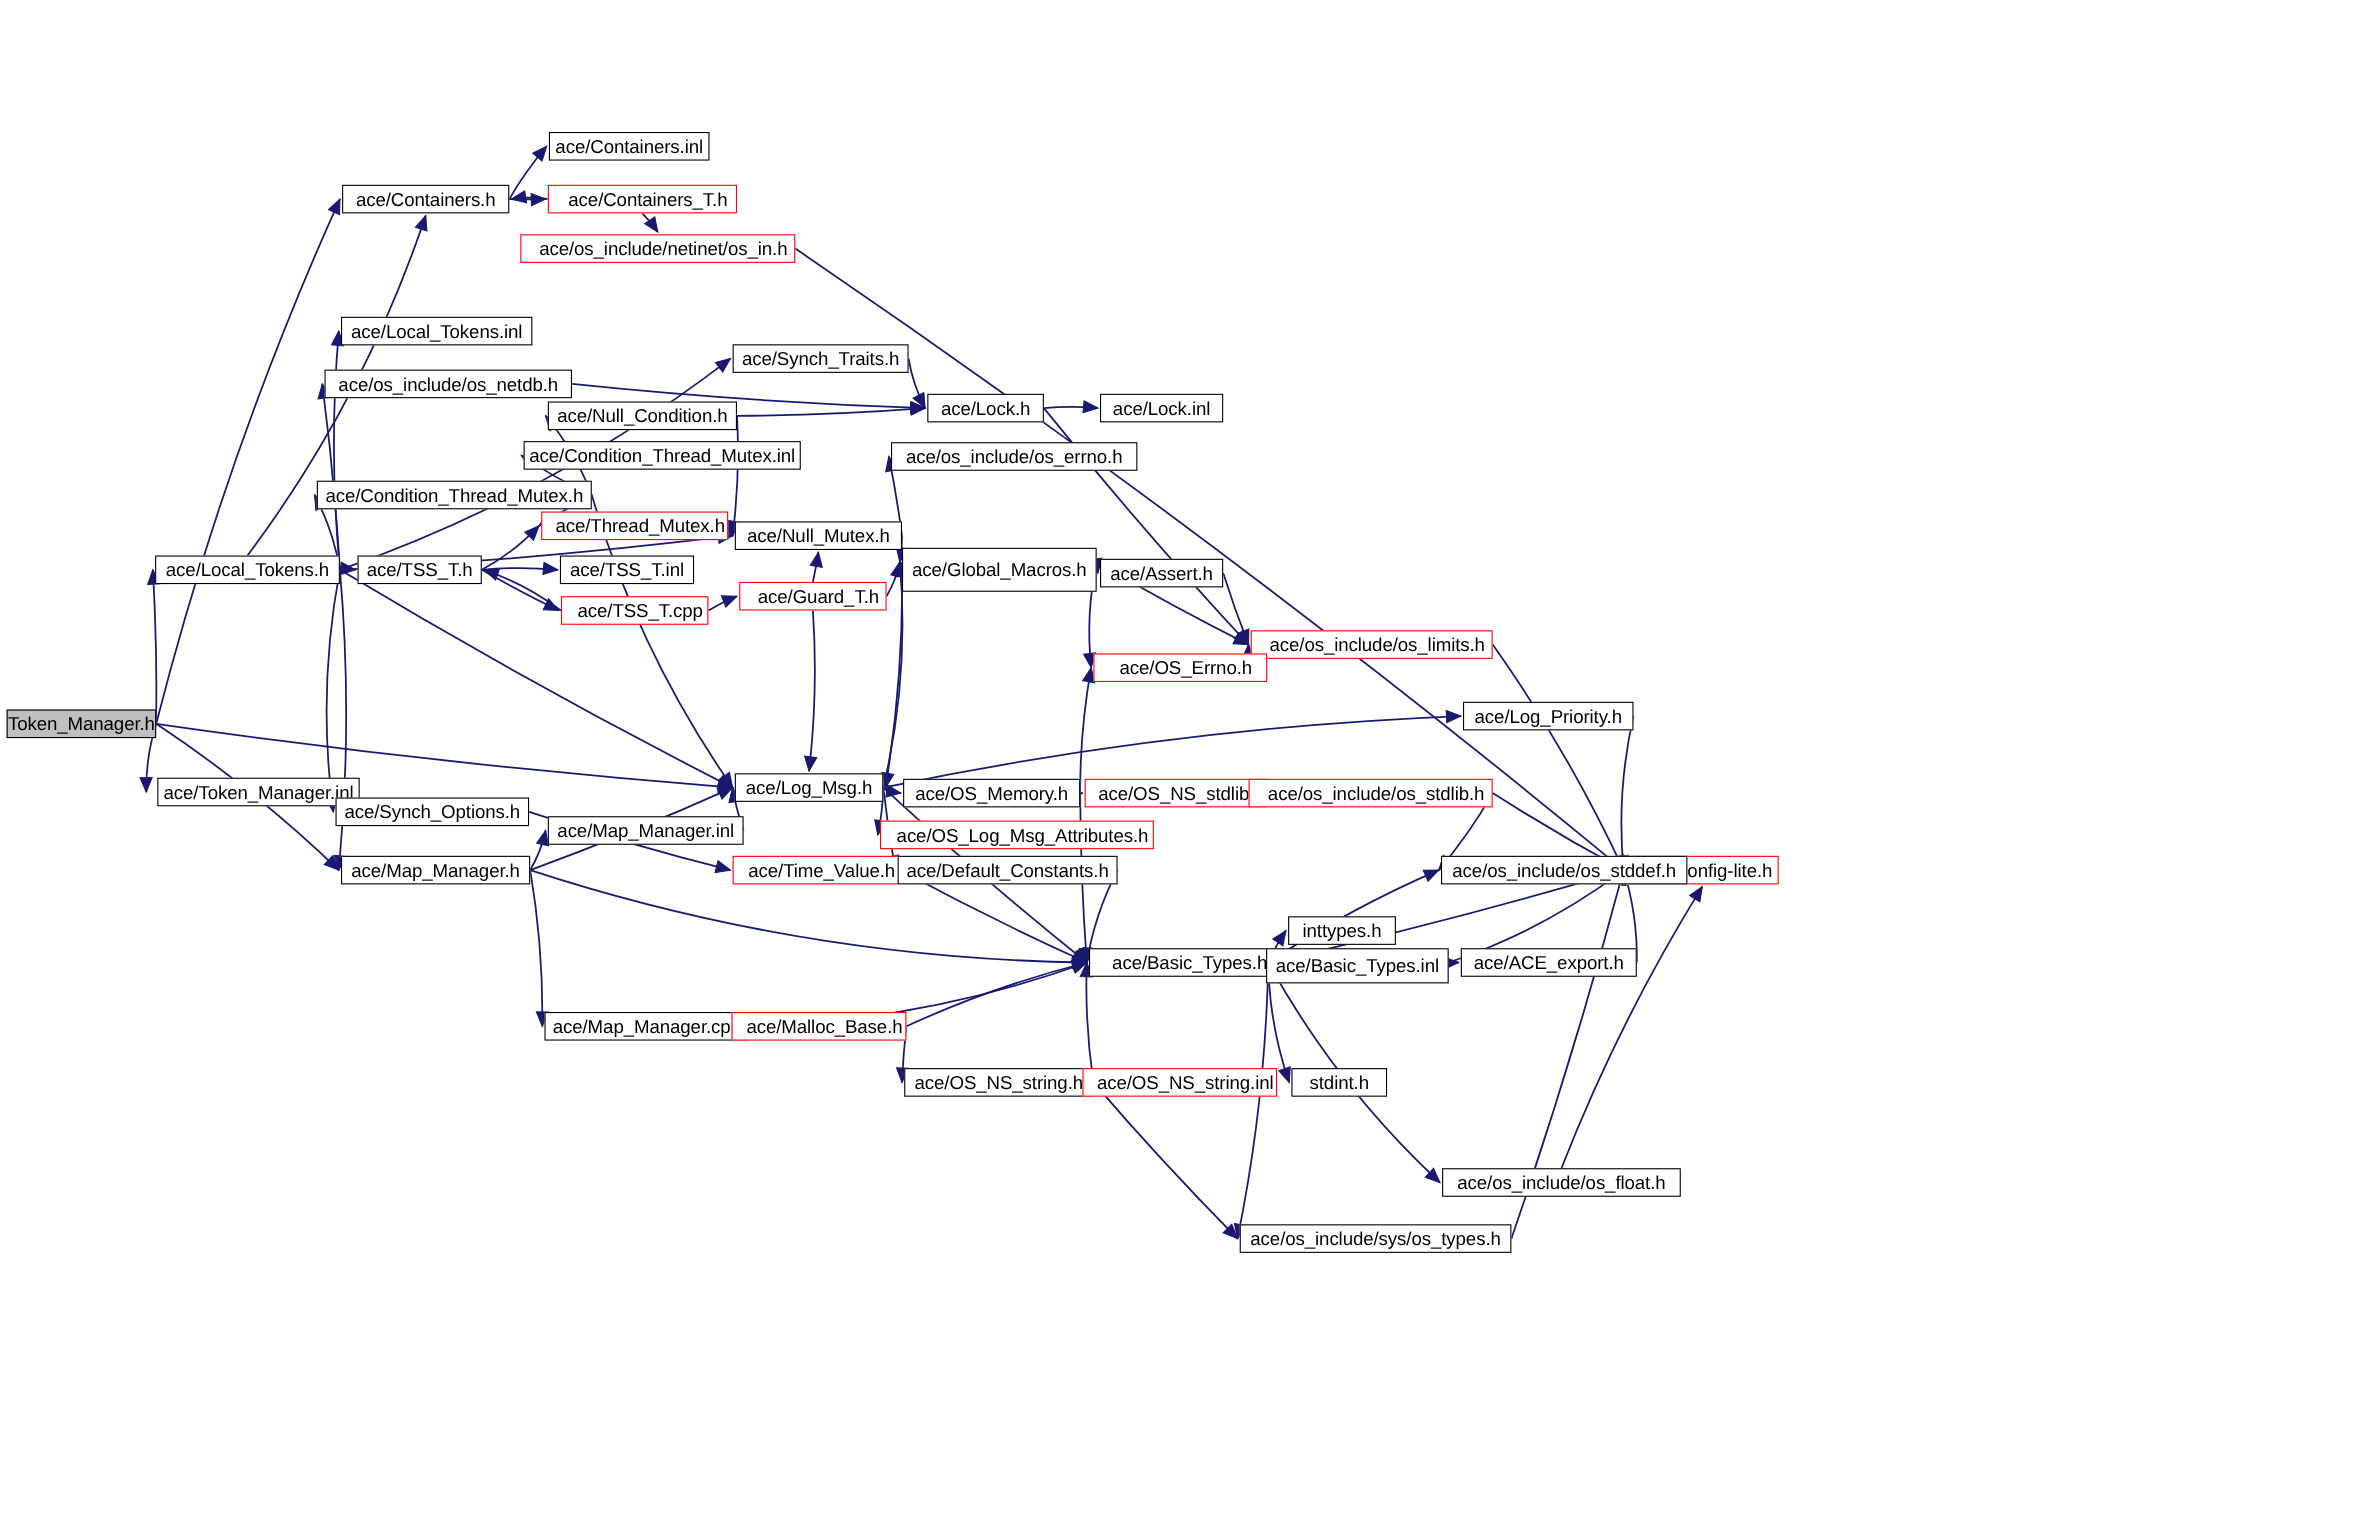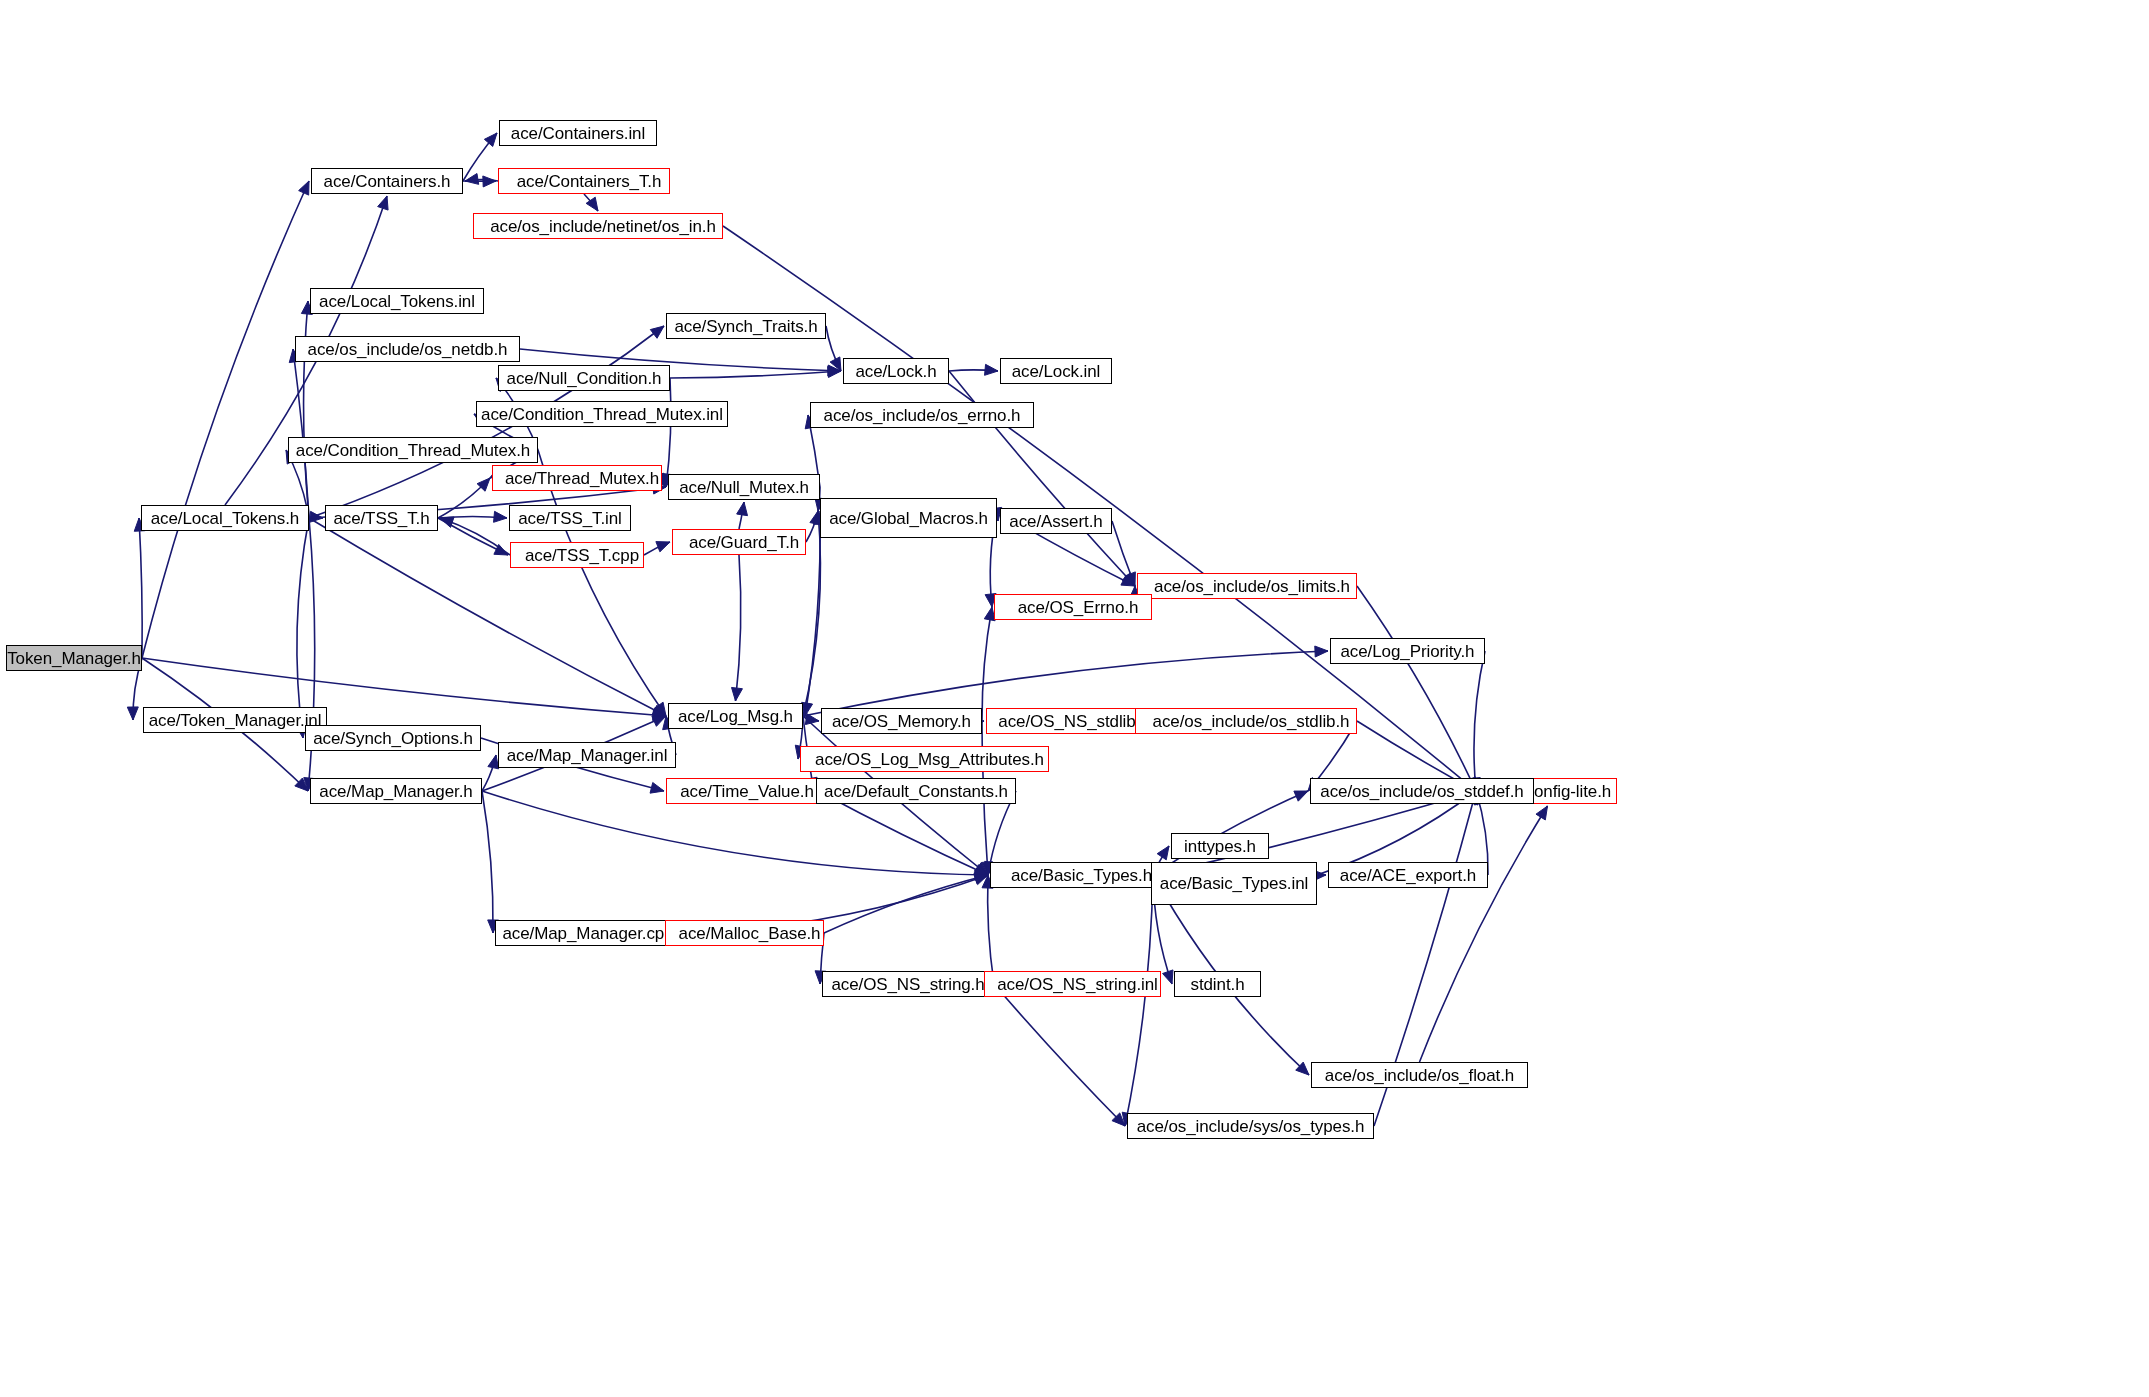--- a/index.html
+++ b/index.html
@@ -239,21 +239,21 @@
       <polygon class="edge-head" points="1476,791 1462.3073792780676,794.4295973182444 1468.9263803831411,803.2153143846562"></polygon>
       <path class="edge-path" d="M723,226 Q1112.7637558085958,490.8228174798714 1476,791"></path>
       <polygon class="edge-head" points="1476,791 1469.4826488628837,778.479052186215 1462.4753926843355,786.9583423008531"></polygon>
       <path class="edge-path" d="M824,933 Q821.1075,958.43 820,984"></path>
       <polygon class="edge-head" points="820,984 826.0573831083136,971.2501721627656 815.0676864519648,970.7741811949555"></polygon>
     </svg>
   <div id="node-layer">
       <div class="gnode current" style="left: 6px; top: 645px; width: 136px; height: 26px;">
         <span class="gnode-label">Token_Manager.h</span>
       </div>
-      <div class="gnode" style="left: 499px; top: 120px; width: 158px; height: 26px;">
+      <div class="gnode" style="left: 499px; top: 120px; width: 146px; height: 26px;">
         <span class="gnode-label">ace/Containers.inl</span>
       </div>
       <div class="gnode" style="left: 311px; top: 168px; width: 152px; height: 26px;">
         <span class="gnode-label">ace/Containers.h</span>
       </div>
       <div class="gnode red" style="left: 498px; top: 168px; width: 172px; height: 26px;">
         <span class="gnode-label">ace/Containers_T.h</span>
       </div>
       <div class="gnode red" style="left: 473px; top: 213px; width: 250px; height: 26px;">
         <span class="gnode-label">ace/os_include/netinet/os_in.h</span>
@@ -359,21 +359,21 @@
       </div>
       <div class="gnode" style="left: 1310px; top: 778px; width: 224px; height: 26px;">
         <span class="gnode-label">ace/os_include/os_stddef.h</span>
       </div>
       <div class="gnode" style="left: 1171px; top: 833px; width: 98px; height: 26px;">
         <span class="gnode-label">inttypes.h</span>
       </div>
       <div class="gnode" style="left: 990px; top: 862px; width: 163px; height: 26px; justify-content: flex-end;">
         <span class="gnode-label">ace/Basic_Types.h</span>
       </div>
-      <div class="gnode" style="left: 1151px; top: 862px; width: 166px; height: 43px;">
+      <div class="gnode" style="left: 1151px; top: 862px; width: 166px; height: 32px;">
         <span class="gnode-label">ace/Basic_Types.inl</span>
       </div>
       <div class="gnode" style="left: 1328px; top: 862px; width: 160px; height: 26px;">
         <span class="gnode-label">ace/ACE_export.h</span>
       </div>
       <div class="gnode" style="left: 495px; top: 920px; width: 186px; height: 26px;">
         <span class="gnode-label">ace/Map_Manager.cpp</span>
       </div>
       <div class="gnode red" style="left: 665px; top: 920px; width: 159px; height: 26px;">
         <span class="gnode-label">ace/Malloc_Base.h</span>

